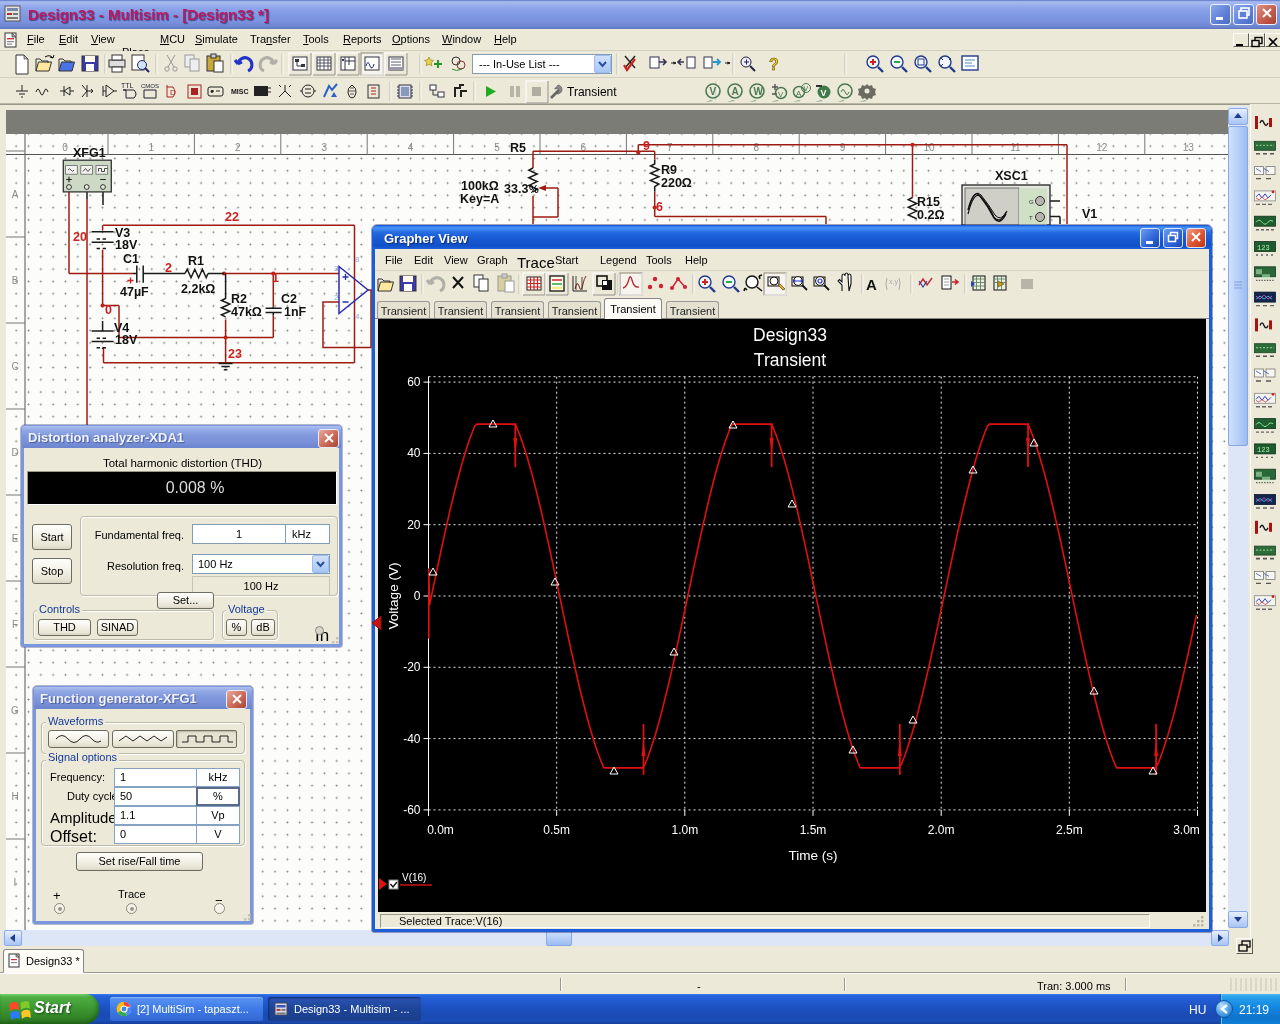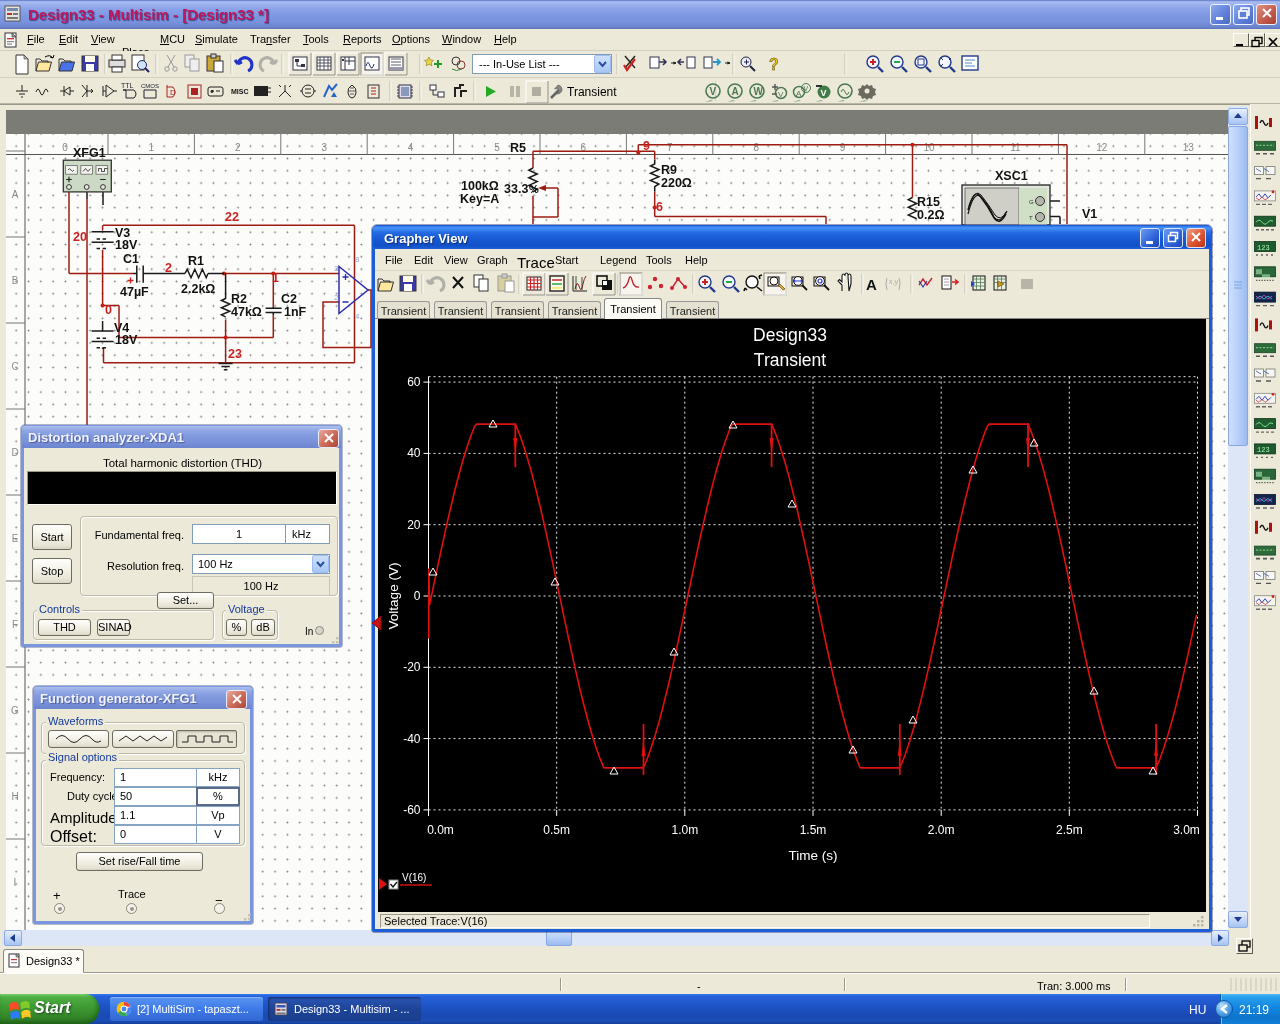--- a/index.html
+++ b/index.html
@@ -884,21 +884,21 @@
       <path d="M1034 439 l4 7 h-8 z" fill="none" stroke="#fff" stroke-width="1"></path>
       <path d="M1094 687 l4 7 h-8 z" fill="none" stroke="#fff" stroke-width="1"></path>
       <path d="M1153 767 l4 7 h-8 z" fill="none" stroke="#fff" stroke-width="1"></path>
       <path d="M379 878 l8 6 l-8 6 z" fill="#dd1111"></path>
       <rect x="389" y="880" width="9" height="9" fill="#fff" stroke="#888"></rect>
       <path d="M390.5 884 l2.5 3 l4 -5" stroke="#111" fill="none" stroke-width="1.4"></path>
       <text x="402" y="881" font-size="10" fill="#fff">V(16)</text>
       <line x1="400" y1="885" x2="432" y2="885" stroke="#dd1111" stroke-width="1.4"></line>
     </svg>
 <div class="a" style="left:378px;top:912px;width:828px;height:17px;background:#ece9d8;z-index:3"></div>
-<div class="a" style="left:380px;top:914px;width:770px;height:14px;border:1px solid;border-color:#9a9888 #fff #fff #9a9888;font-size:11px;color:#000;line-height:13px;padding-left:3px;z-index:4">Selected Trace:V(16)</div>
+<div class="a" style="left:380px;top:914px;width:770px;height:14px;border:1px solid;border-color:#9a9888 #fff #fff #9a9888;font-size:11px;color:#000;line-height:13px;padding-left:18px;z-index:4">Selected Trace:V(16)</div>
 <svg class="a" style="left:1193px;top:916px;z-index:4" width="12" height="12" viewBox="0 0 12 12">
       <g fill="#b8b5a8">
         <rect x="8" y="8" width="2.5" height="2.5"></rect>
         <rect x="4" y="8" width="2.5" height="2.5"></rect>
         <rect x="8" y="4" width="2.5" height="2.5"></rect>
         <rect x="0" y="8" width="2.5" height="2.5"></rect>
         <rect x="4" y="4" width="2.5" height="2.5"></rect>
         <rect x="8" y="0" width="2.5" height="2.5"></rect>
       </g>
     </svg>
@@ -906,42 +906,43 @@
       <path d="M11 1 L2 8 L11 15 Z" fill="#cc1111" stroke="#881111"></path>
     </svg>
 <div class="a" style="left:21px;top:425px;width:321px;height:222px;background:#ece9d8;border:3px solid #7a96df;border-radius:4px 4px 2px 2px;outline:1px solid rgba(70,80,130,.4)"></div>
 <div class="a" style="left:22px;top:426px;width:319px;height:22px;border-radius:2px 2px 0 0;background:linear-gradient(180deg,#aebfee 0%,#93a9e6 18%,#8099dd 45%,#7b92da 70%,#6d86d0 95%)"></div>
 <div class="a" style="left:28px;top:430px;font-size:13px;font-weight:bold;color:#f2f3fa;text-shadow:1px 1px 1px #4a5c9c">Distortion analyzer-XDA1</div>
 <div class="a" style="left:318px;top:429px;width:21px;height:19px;border-radius:3px;border:1px solid #e8ecfa;background:linear-gradient(135deg,#e8a89c,#cc6a58 55%,#aa4534);text-align:center"><svg width="12" height="12" viewBox="0 0 12 12" style="margin-top:2px">
         <path d="M2 2 L10 10 M10 2 L2 10" stroke="#fff" stroke-width="2"></path>
       </svg></div>
 <div class="a" style="left:35px;top:457px;width:295px;height:12px;font-size:11.5px;color:#000;text-align:center">Total harmonic distortion (THD)</div>
 <div class="a" style="left:27px;top:471px;width:310px;height:34px;background:#000;border:1px solid;border-color:#9a9888 #fff #fff #9a9888"></div>
+<div class="a" style="left:40px;top:479px;width:310px;height:18px;color:#dcdcdc;font-size:16px;text-align:center">0.008 %</div>
 <div class="grp" style="left:80px;top:516px;width:258px;height:80px"></div>
 <div class="xpbtn" style="left:32px;top:524px;width:40px;height:26px;line-height:24px">Start</div>
 <div class="xpbtn" style="left:32px;top:558px;width:40px;height:26px;line-height:24px">Stop</div>
 <div class="a" style="left:90px;top:529px;width:94px;font-size:11px;color:#000;text-align:right">Fundamental freq.</div>
 <div class="fld" style="left:192px;top:524px;width:94px;height:20px;line-height:18px;text-align:center">1</div>
 <div class="fld" style="left:285px;top:524px;width:45px;height:20px;line-height:18px;padding-left:6px">kHz</div>
 <div class="a" style="left:100px;top:560px;width:84px;font-size:11px;color:#000;text-align:right">Resolution freq.</div>
 <div class="fld" style="left:192px;top:554px;width:138px;height:20px;line-height:18px;padding-left:5px">100 Hz</div>
 <div class="a" style="left:312px;top:555px;width:17px;height:18px;background:linear-gradient(#cfe0fb,#a8c6f5);border:1px solid #9ebcf0;border-radius:2px"><svg width="15" height="16" viewBox="0 0 15 16">
         <path d="M4 6 l3.5 4 l3.5 -4" fill="none" stroke="#2a4f9e" stroke-width="2"></path>
       </svg></div>
 <div class="a" style="left:192px;top:576px;width:138px;height:20px;border:1px solid #c8c5b5;font-size:11px;color:#000;line-height:18px;text-align:center">100 Hz</div>
 <div class="grp" style="left:33px;top:610px;width:181px;height:30px"></div>
 <div class="glab" style="left:37px;top:604px">Controls</div>
 <div class="xpbtn" style="left:38px;top:619px;width:53px;height:17px;line-height:15px">THD</div>
-<div class="xpbtn" style="left:97px;top:619px;width:33px;height:17px;line-height:15px">SINAD</div>
+<div class="xpbtn" style="left:97px;top:619px;width:41px;height:17px;line-height:15px">SINAD</div>
 <div class="xpbtn" style="left:157px;top:592px;width:57px;height:17px;line-height:15px">Set...</div>
 <div class="grp" style="left:222px;top:610px;width:56px;height:30px"></div>
 <div class="glab" style="left:226px;top:604px">Voltage</div>
 <div class="xpbtn" style="left:226px;top:619px;width:21px;height:17px;line-height:15px">%</div>
 <div class="xpbtn" style="left:251px;top:619px;width:24px;height:17px;line-height:15px">dB</div>
-<div class="a" style="left:305px;top:626px;font-size:10px;color:#000">In</div>
+<div class="a" style="left:315px;top:626px;font-size:17px;color:#000">In</div>
 <div class="a" style="left:315px;top:626px;width:9px;height:9px;border-radius:50%;background:#d8d5c8;border:1px solid #888"></div>
 <svg class="a" style="left:328px;top:633px" width="12" height="12" viewBox="0 0 12 12">
       <g fill="#c8c5b5">
         <rect x="8" y="8" width="2.5" height="2.5"></rect>
         <rect x="4" y="8" width="2.5" height="2.5"></rect>
         <rect x="8" y="4" width="2.5" height="2.5"></rect>
       </g>
     </svg>
 <div class="a" style="left:33px;top:686px;width:220px;height:238px;background:#ece9d8;border:3px solid #7a96df;border-radius:4px 4px 2px 2px;outline:1px solid rgba(70,80,130,.4)"></div>
 <div class="a" style="left:34px;top:687px;width:218px;height:22px;border-radius:2px 2px 0 0;background:linear-gradient(180deg,#aebfee 0%,#93a9e6 18%,#8099dd 45%,#7b92da 70%,#6d86d0 95%)"></div>

